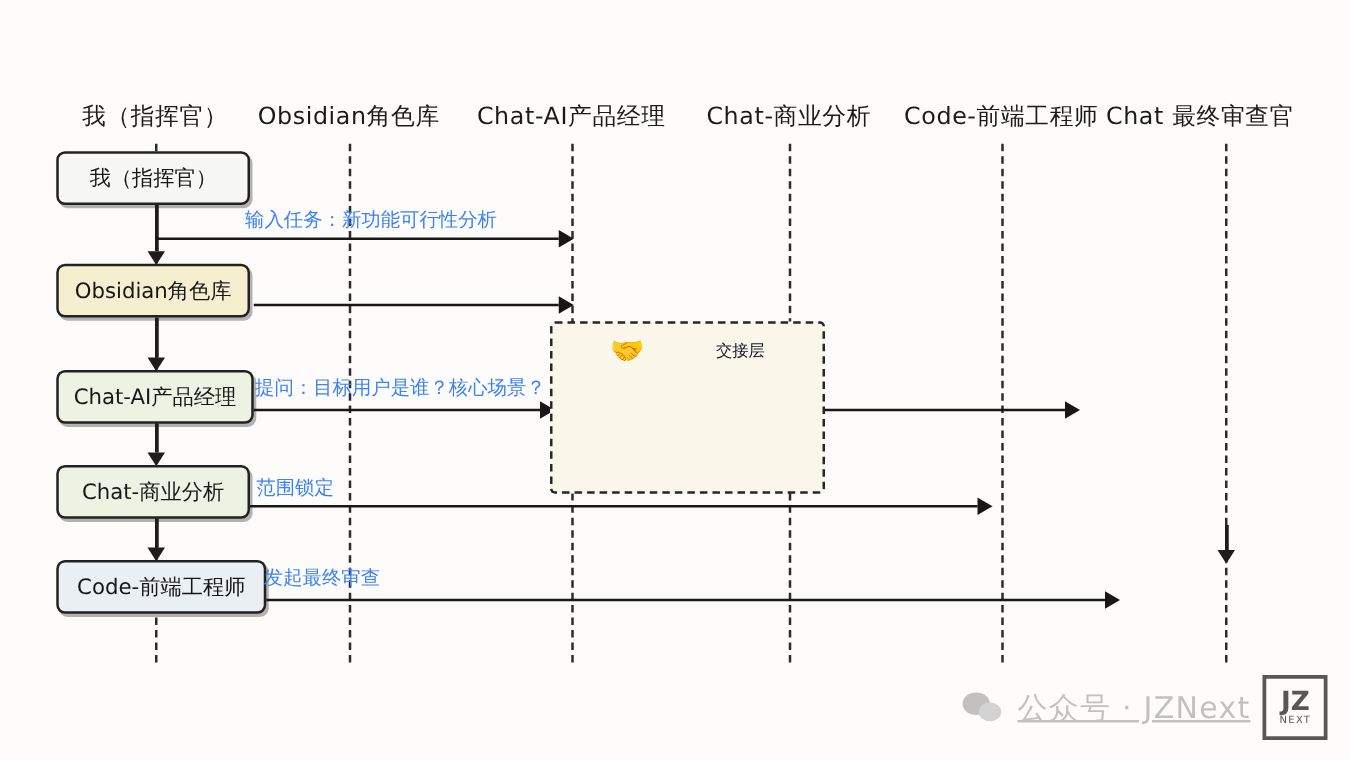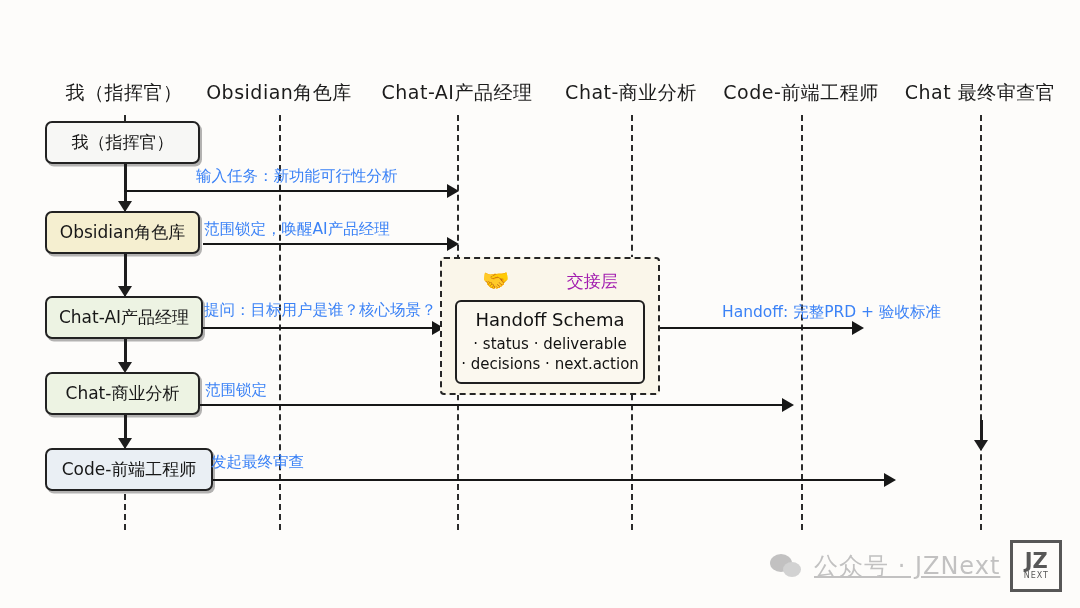--- a/index.html
+++ b/index.html
@@ -100,21 +100,21 @@
   #handoff-title-row {
     display: flex;
     align-items: center;
     justify-content: center;
     gap: 9px;
     margin-top: 7px;
     height: 30px;
   }
   #handoff-title-row .hs-icon { font-size: 22px; line-height: 1; }
   #handoff-title-row .hs-text {
-    font-size: 17px; color: #a21caf;
+    font-size: 13px; color: #0f172a;
     font-family: "DejaVu Sans", sans-serif;
     margin-left: 48px;
   }
   #handoff-schema-box {
     margin: 4px 13px 0 13px;
     border: 2.5px solid #1f1f1f;
     border-radius: 6px;
     background: #fbf8ef;
     padding: 5px 4px 8px 4px;
     text-align: center;
@@ -161,21 +161,21 @@
 </head>
 <body>
 
 <div id="canvas">
 
   <div class="actor-label" id="actor-label-0" style="left: 124px; top: 80px;">我（指挥官）</div>
   <div class="actor-label" id="actor-label-1" style="left: 279px; top: 80px;">Obsidian角色库</div>
   <div class="actor-label" id="actor-label-2" style="left: 457px; top: 80px;">Chat-AI产品经理</div>
   <div class="actor-label" id="actor-label-3" style="left: 631px; top: 80px;">Chat-商业分析</div>
   <div class="actor-label" id="actor-label-4" style="left: 801px; top: 80px;">Code-前端工程师</div>
-  <div class="actor-label" id="actor-label-5" style="left: 980px; top: 80px;">Chat 最终审查官</div>
+  <div class="actor-label" id="actor-label-5" style="left: 960px; top: 80px;">Chat 最终审查官</div>
 
   <div class="lifeline" id="lifeline-0" style="left: 124px; top: 115px; height: 415px;"></div>
   <div class="lifeline" id="lifeline-1" style="left: 279px; top: 115px; height: 415px;"></div>
   <div class="lifeline" id="lifeline-2" style="left: 457px; top: 115px; height: 415px;"></div>
   <div class="lifeline" id="lifeline-3" style="left: 631px; top: 115px; height: 415px;"></div>
   <div class="lifeline" id="lifeline-4" style="left: 801px; top: 115px; height: 415px;"></div>
   <div class="lifeline" id="lifeline-5" style="left: 980px; top: 115px; height: 415px;"></div>
 
   <div class="node white" id="node-0" style="left: 45px; top: 121px; width: 155px; height: 43px; background: rgb(247, 247, 245);">
       <span>我（指挥官）</span>
@@ -203,48 +203,41 @@
   <div class="vhead" id="vhead-3" style="left: 125px; top: 438px;"></div>
   <div class="vconn" id="vconn-4" style="left: 980px; top: 420px; height: 20px;"></div>
   <div class="vhead" id="vhead-4" style="left: 981px; top: 440px;"></div>
 
   <div class="msg-line" id="msgline-0" style="left: 124px; top: 190px; width: 323px;"></div>
   <div class="msg-head" id="msghead-0" style="left: 447px; top: 191px;"></div>
   <div class="msg-label" id="msglabel-0" style="left: 196px; top: 166px;">输入任务：新功能可行性分析</div>
 
   <div class="msg-line" id="msgline-1" style="left: 203px; top: 243px; width: 244px;"></div>
   <div class="msg-head" id="msghead-1" style="left: 447px; top: 244px;"></div>
-  <div class="msg-label" id="msglabel-1" style="left: 204px; top: 219px;">范围锁定，唤醒AI产品经理</div>
 
   <div class="msg-line" id="msgline-2" style="left: 203px; top: 327px; width: 229px;"></div>
   <div class="msg-head" id="msghead-2" style="left: 432px; top: 328px;"></div>
   <div class="msg-label" id="msglabel-2" style="left: 204px; top: 300px;">提问：目标用户是谁？核心场景？</div>
 
   <div class="msg-line" id="msgline-3" style="left: 658px; top: 327px; width: 194px;"></div>
   <div class="msg-head" id="msghead-3" style="left: 852px; top: 328px;"></div>
-  <div class="msg-label" id="msglabel-3" style="left: 722px; top: 302px;">Handoff: 完整PRD + 验收标准</div>
 
   <div class="msg-line" id="msgline-4" style="left: 200px; top: 404px; width: 582px;"></div>
   <div class="msg-head" id="msghead-4" style="left: 782px; top: 405px;"></div>
   <div class="msg-label" id="msglabel-4" style="left: 205px; top: 380px;">范围锁定</div>
 
   <div class="msg-line" id="msgline-5" style="left: 213px; top: 479px; width: 671px;"></div>
   <div class="msg-head" id="msghead-5" style="left: 884px; top: 480px;"></div>
   <div class="msg-label" id="msglabel-5" style="left: 211px; top: 452px;">发起最终审查</div>
 
   <div id="handoff-group" style="left: 440px; top: 257px; width: 220px; height: 138px;">
     <div id="handoff-title-row">
       <span class="hs-icon">🤝</span>
       <span class="hs-text">交接层</span>
     </div>
-    <div id="handoff-schema-box">
-      <div class="schema-title">Handoff Schema</div>
-      <div class="schema-line">· status · deliverable</div>
-      <div class="schema-line">· decisions · next.action</div>
-    </div>
   </div>
 
   <div id="watermark" style="left: 770px; top: 540px;">
     <div id="wm-wechat">
       <div class="b1"></div>
         <div class="b2"></div>
     </div>
     <div id="wm-text">公众号 · JZNext</div>
     <div id="wm-logo">
       <div class="jz">JZ</div>

